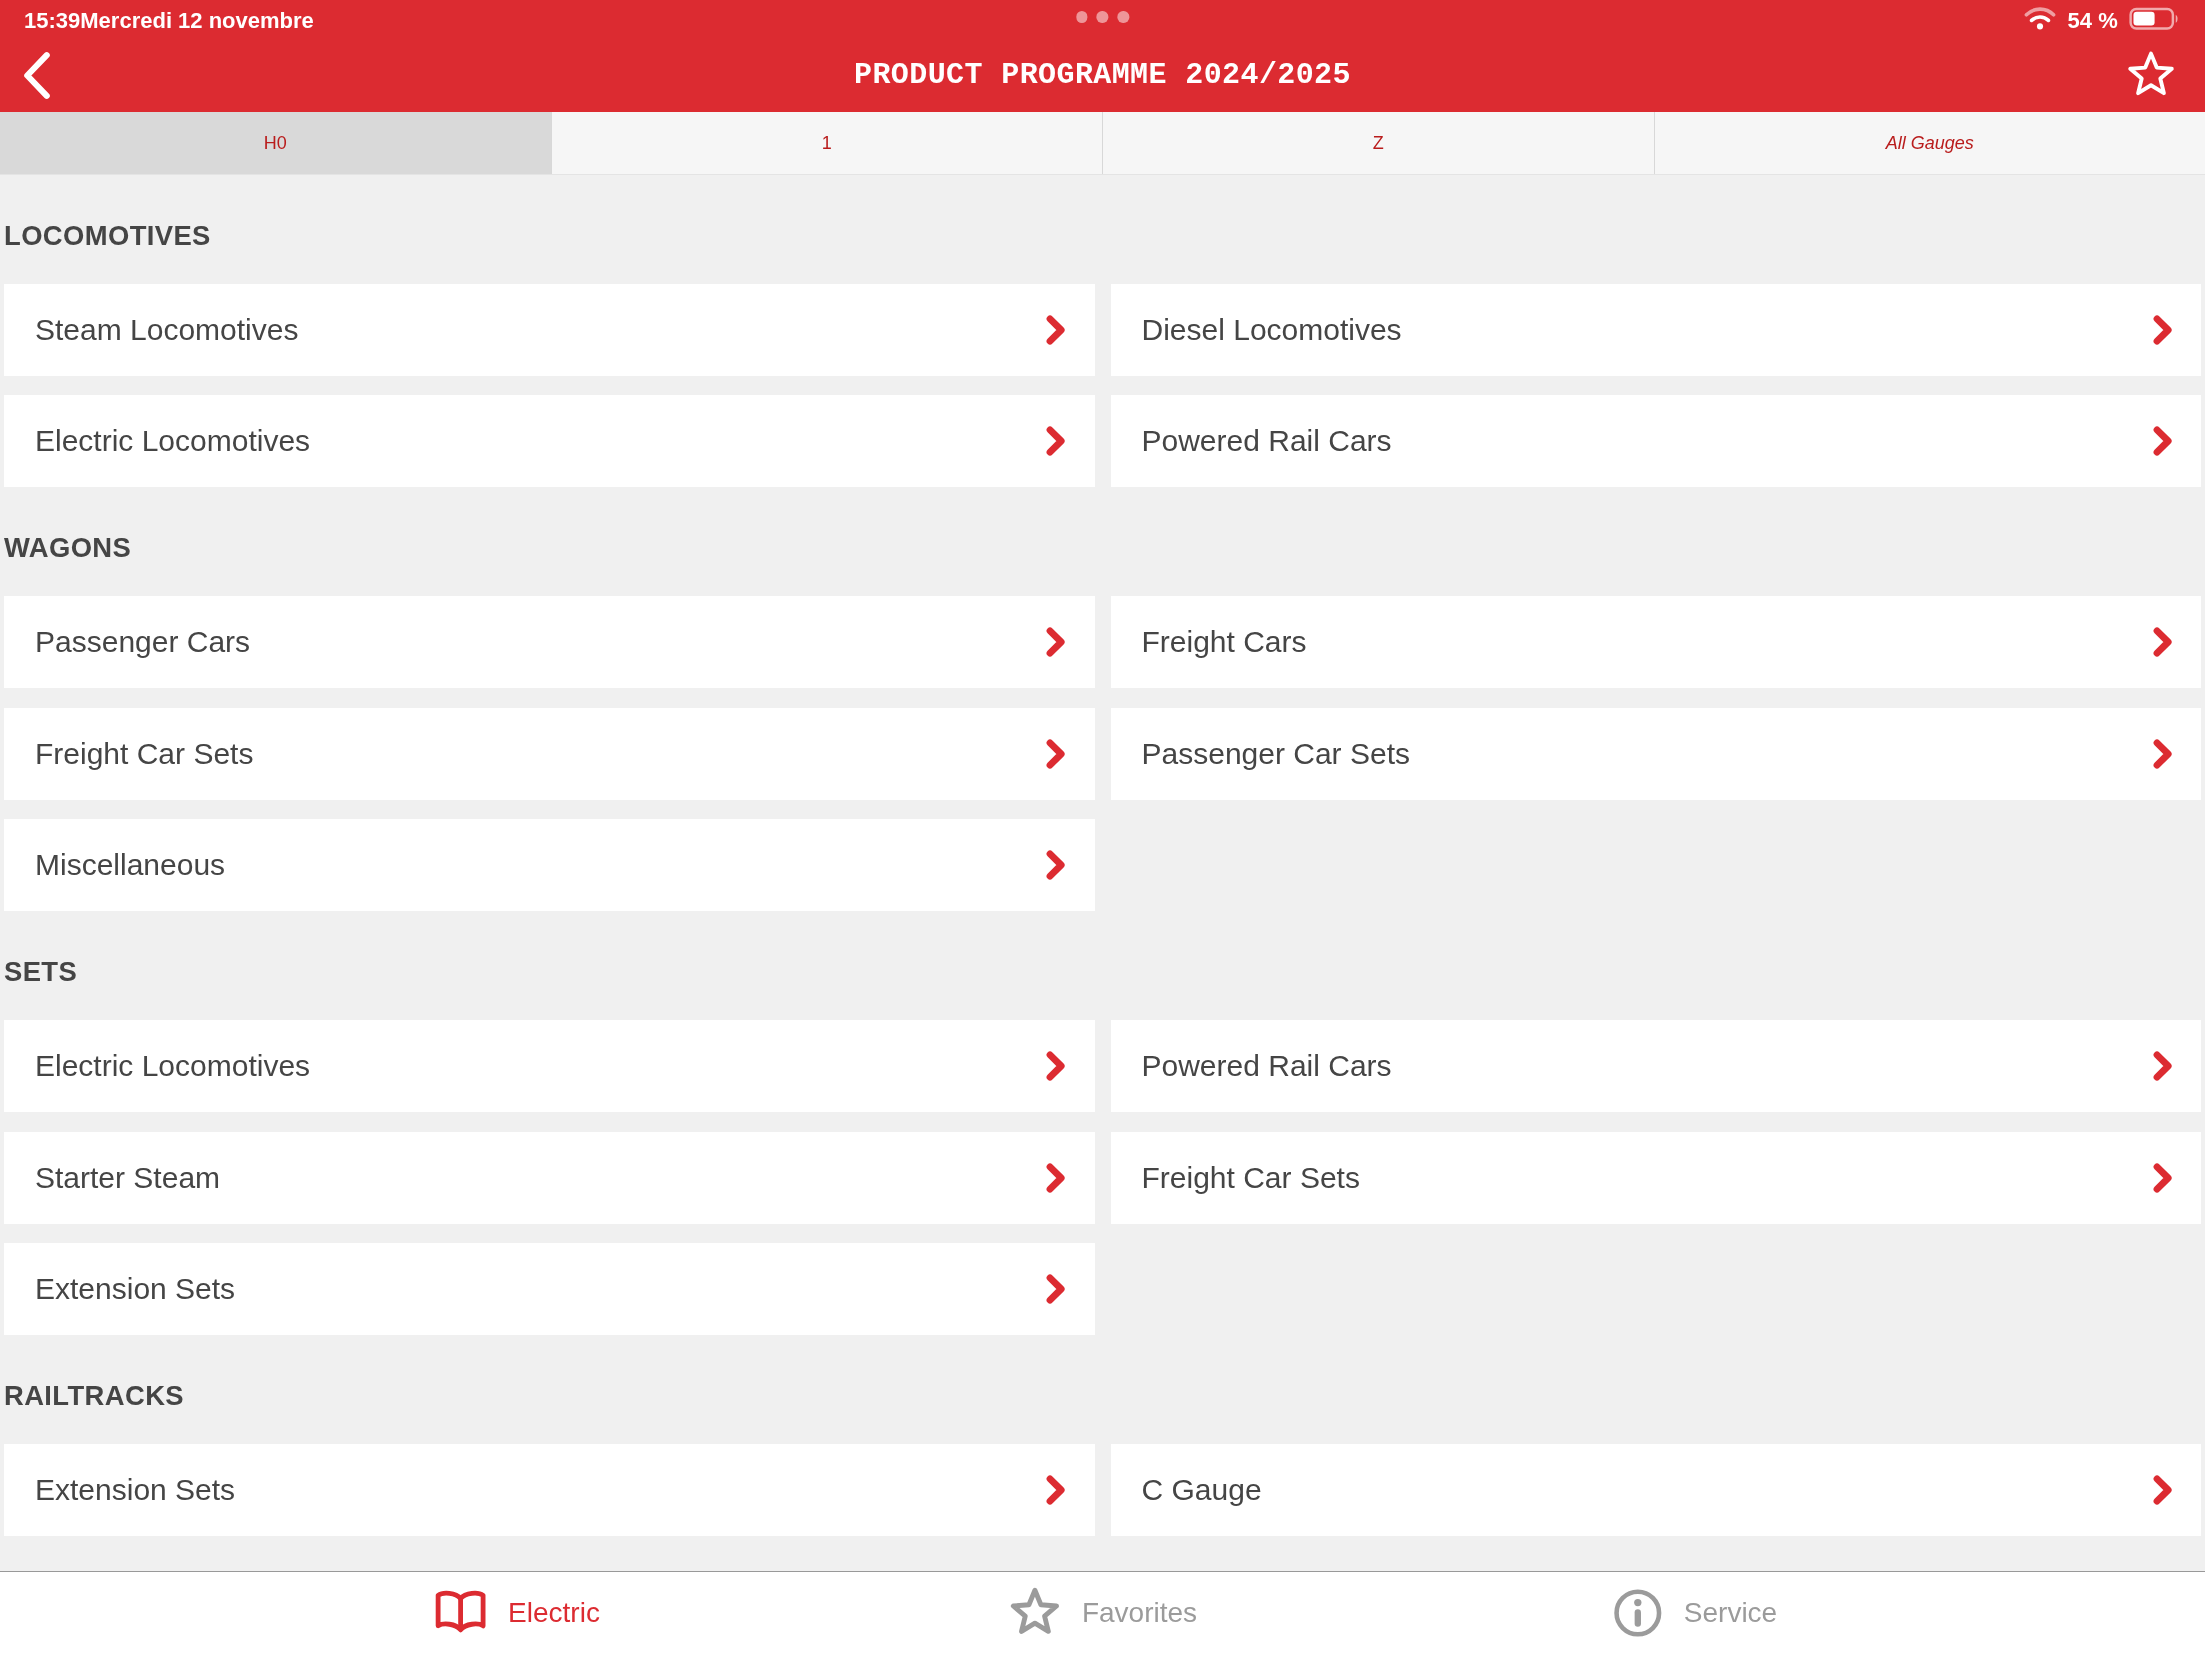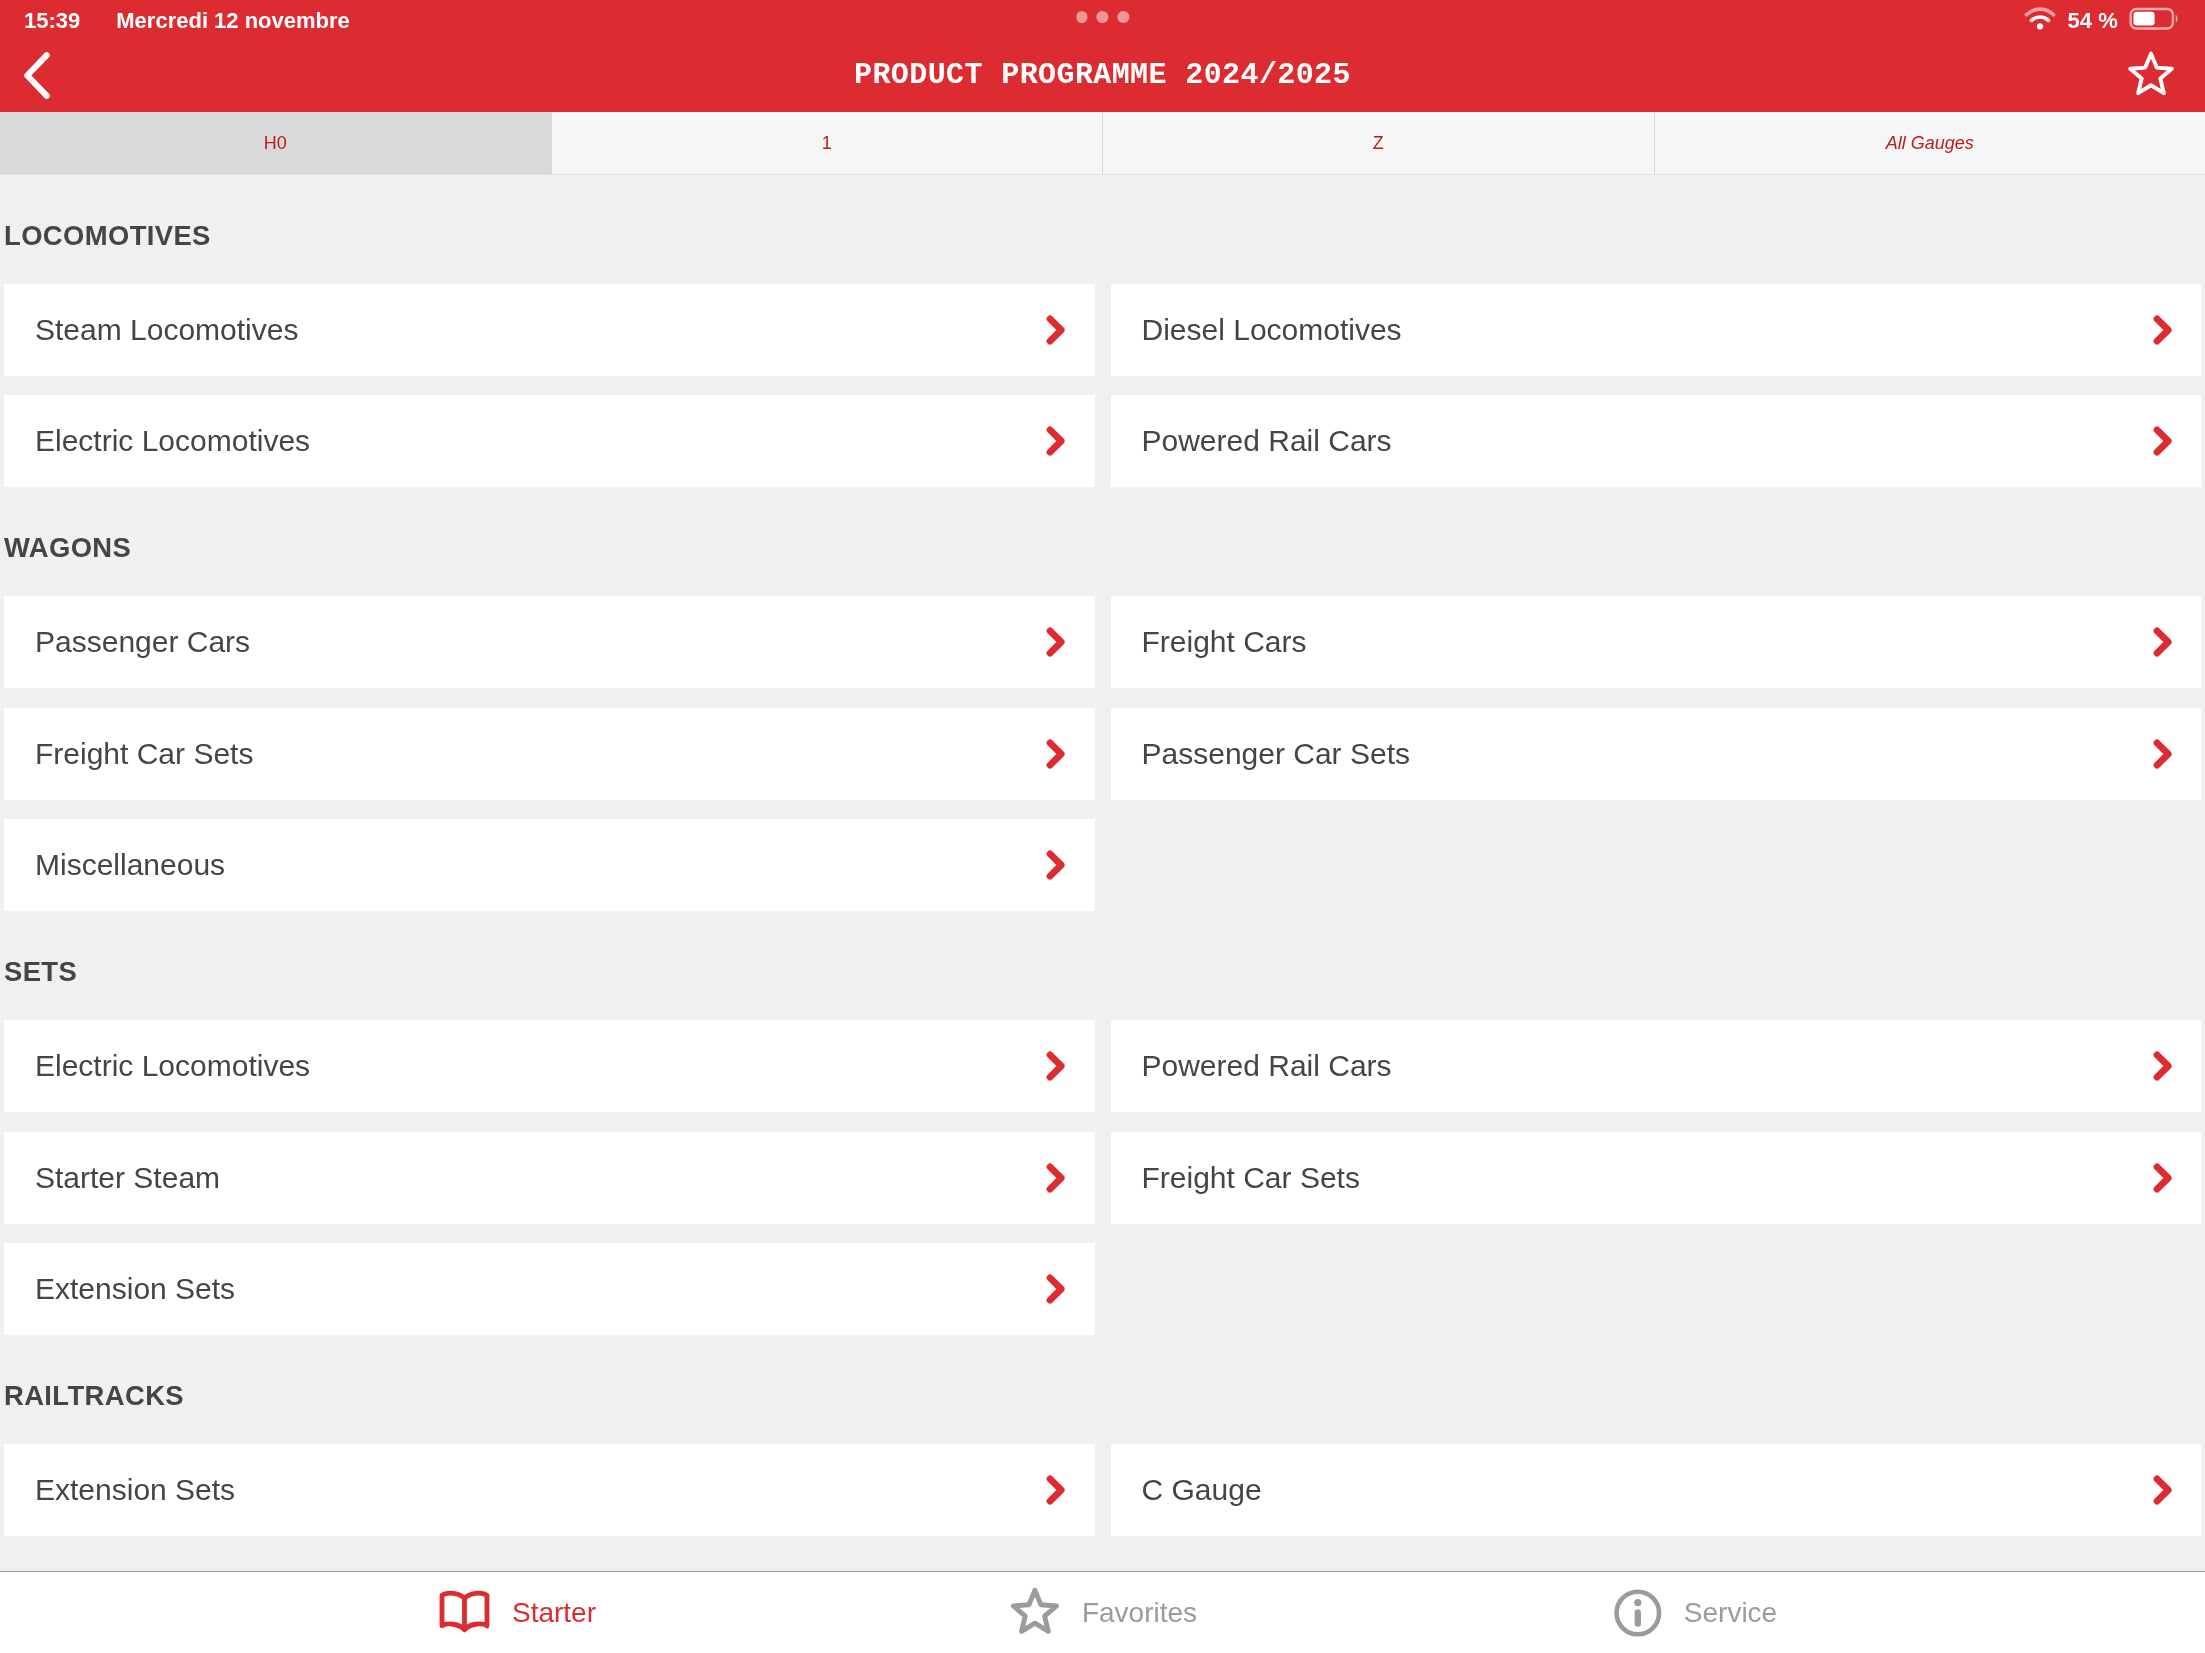--- a/index.html
+++ b/index.html
@@ -9,21 +9,21 @@
     background:var(--page-bg,#F0F0F0);
     position:relative;
   }
 
   
   .app-header { background:var(--brand-red,#DC2B31); height:112px; position:relative; }
   .status-bar {
     height:38px; display:flex; align-items:center; justify-content:space-between;
     padding:4.8px 24px 0 24px; color:#fff; font-size:22px; font-weight:600;
   }
-  .status-left { display:flex; align-items:center; gap:36px; }
+  .status-left { display:flex; align-items:center; }
   .status-right { display:flex; align-items:center; gap:11.3px; }
   .app-switcher-dots { position:absolute; left:50%; top:11.3px; transform:translateX(-50%); display:flex; gap:9.7px; }
   .app-switcher-dots span { width:11.3px; height:11.3px; border-radius:50%; background:rgba(255,255,255,0.5); }
 
   .nav-bar { height:74px; display:flex; align-items:center; justify-content:center; position:relative; }
   .nav-title { color:#fff; font-size:30px; font-weight:700; letter-spacing:0.4px;font-family:Liberation Mono, monospace; }
   .back-button { position:absolute; left:19.4px; top:50%; transform:translateY(-50%); width:48px; height:57px; display:flex; align-items:center; cursor:pointer; }
   .fav-button { position:absolute; right:26px; top:50%; transform:translateY(-50%); width:57px; height:57px; display:flex; align-items:center; justify-content:center; cursor:pointer; }
 
   
@@ -289,21 +289,21 @@
 </div>
   </section>
 </main>
 
 <footer class="bottom-bar">
   <div class="bottom-item bottom-item-products active">
     <svg width="53" height="48" viewBox="0 0 66 58">
       <path d="M33 11 C27 3.5 11 2.5 5 7 L5 45 C11 41 27 42 33 50 C39 42 55 41 61 45 L61 7 C55 2.5 39 3.5 33 11 Z" fill="none" class="icon-stroke" stroke-width="6" stroke-linejoin="round"></path>
       <path d="M33 11 L33 50" fill="none" class="icon-stroke" stroke-width="6"></path>
     </svg>
-    <span>Starter</span>
+    <span>Electric</span>
   </div>
   <div class="bottom-item bottom-item-favorites">
     <svg width="52" height="52" viewBox="0 0 64 64">
       <path d="M32 4 L39.35 21.9 L58.6 23.35 L43.9 35.9 L48.5 54.65 L32 44.5 L15.5 54.65 L20.1 35.9 L5.4 23.35 L24.65 21.9 Z" fill="none" class="icon-stroke" stroke-width="6" stroke-linejoin="round"></path>
     </svg>
     <span>Favorites</span>
   </div>
   <div class="bottom-item bottom-item-service">
     <svg width="50" height="50" viewBox="0 0 60 60">
       <circle cx="30" cy="30" r="25.5" fill="none" class="icon-stroke" stroke-width="5.5"></circle>

